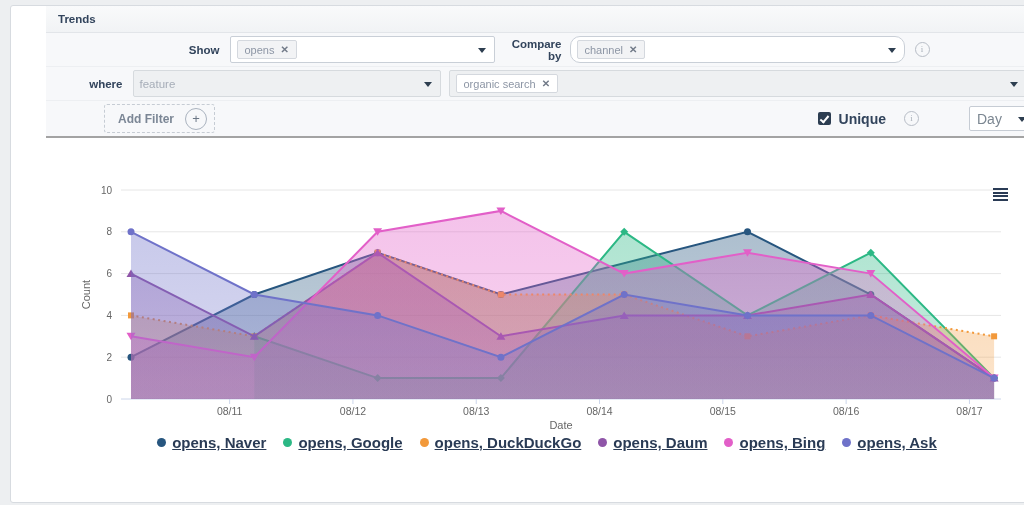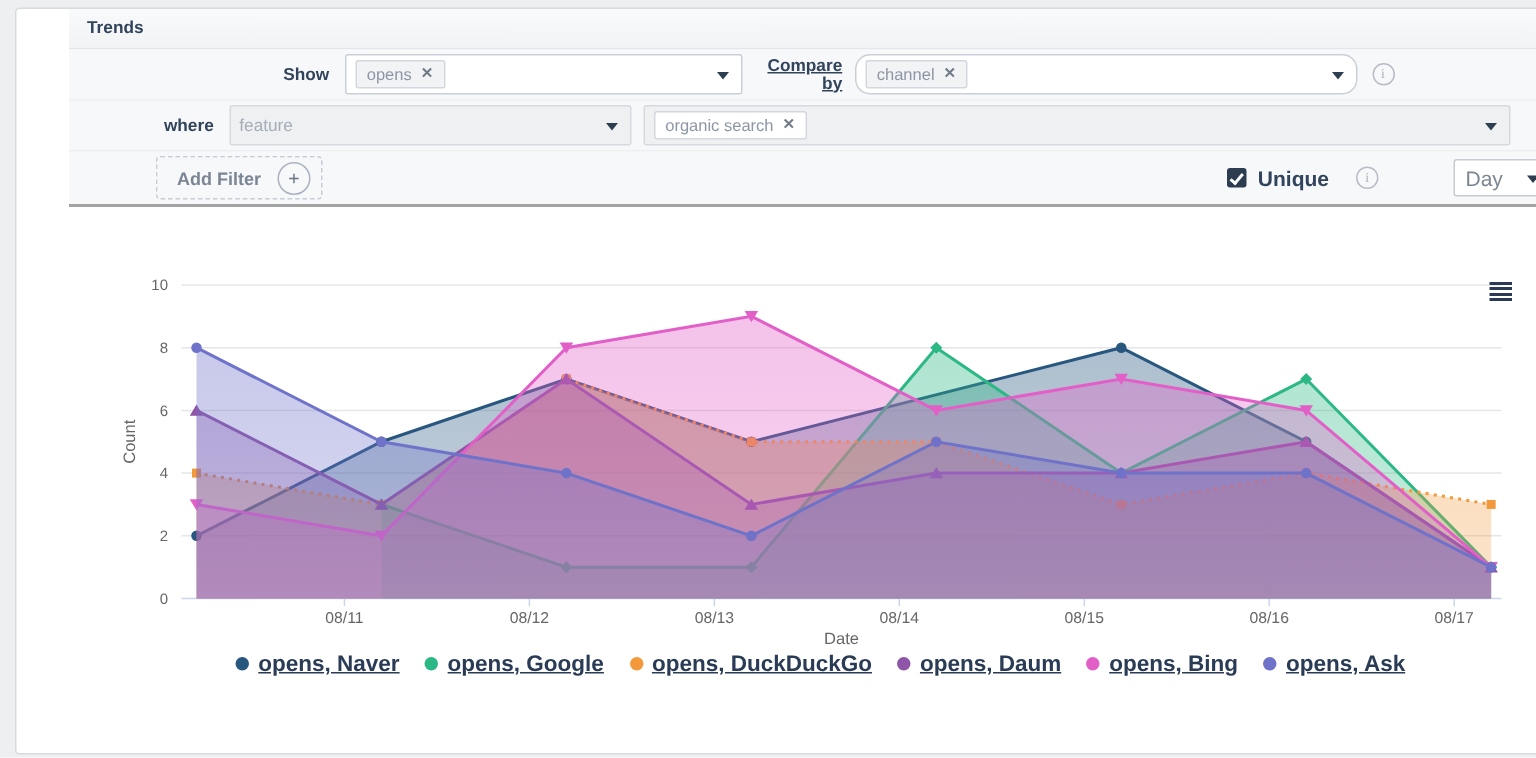--- a/index.html
+++ b/index.html
@@ -12,24 +12,24 @@
   .frow{display:flex;align-items:center;height:33px;border-bottom:1px solid #edeff2;justify-content:center;}
   .flabel{width:55px;text-align:right;font-weight:bold;font-size:11.5px;color:#32445c;flex:none;}
   .dd{position:relative;height:27px;background:#fff;border:1px solid #c9cfd7;border-radius:2px;display:flex;align-items:center;padding:0 22px 0 6px;box-sizing:border-box;cursor:pointer;}
   .dd.muted{background:#eef0f2;border-color:#d6dade;}
   .caret{position:absolute;right:8px;top:11px;width:0;height:0;border-left:4px solid transparent;border-right:4px solid transparent;border-top:5px solid #2d3e50;}
   .tag{display:inline-flex;align-items:center;gap:6px;background:#f2f3f5;border:1px solid #d4d8de;border-radius:2px;padding:2.5px 7px;font-size:11px;color:#8d96a5;}
   .tag.white{background:#fff;}
   .tag .x{color:#717a88;font-size:10px;font-weight:bold;cursor:pointer;line-height:1;}
   .placeholder{color:#a6adb8;font-size:11.5px;}
   .dd-show{width:265px;margin-left:10px;}
-  .lbl-compare{margin-left:12px;text-decoration:underline;}
+  .lbl-compare{margin-left:12px;}
   .dd-compare{width:335px;margin-left:8px;border-radius:10px;}
   .info{width:13px;height:13px;border:1px solid #b7bdc6;border-radius:50%;color:#aab1ba;font-size:9px;line-height:1;display:flex;align-items:center;justify-content:center;margin-left:10px;flex:none;font-family:"Liberation Serif",serif;}
-  .dd-feature{width:268px;margin-left:10px;}
+  .dd-feature{width:308px;margin-left:10px;}
   .dd-op{width:105px;margin-left:8px;}
   .dd-where{width:578px;margin-left:8px;}
   .frow.actions{height:35px;border-bottom:2px solid #a3a3a3;gap:36px;}
   .add-filter{margin-left:58px;height:27px;border:1px dashed #c6ccd4;border-radius:3px;background:transparent;display:flex;align-items:center;gap:11px;padding:0 7px 0 13px;color:#7b8695;font-weight:bold;font-size:12px;cursor:pointer;}
   .plus{width:20px;height:20px;border:1px solid #aab3bf;border-radius:50%;display:flex;align-items:center;justify-content:center;font-size:13px;color:#6b7685;font-weight:normal;}
   .unique-group{margin-left:auto;display:flex;align-items:center;gap:8px;}
   .checkbox{width:13px;height:13px;background:#2c3d51;border-radius:2px;position:relative;cursor:pointer;flex:none;}
   .checkbox::after{content:"";position:absolute;left:4.2px;top:1.6px;width:3px;height:7px;border:solid #fff;border-width:0 2px 2px 0;transform:rotate(40deg);}
   .unique-label{font-size:14px;color:#32445c;font-weight:bold;}
   .day-select{width:66px;height:25px;margin:0 13px 0 14px;background:#fff;border:1px solid #c6ccd4;border-radius:2px;display:flex;align-items:center;padding:0 20px 0 7px;color:#7b8691;font-size:14px;position:relative;cursor:pointer;box-sizing:border-box;}

